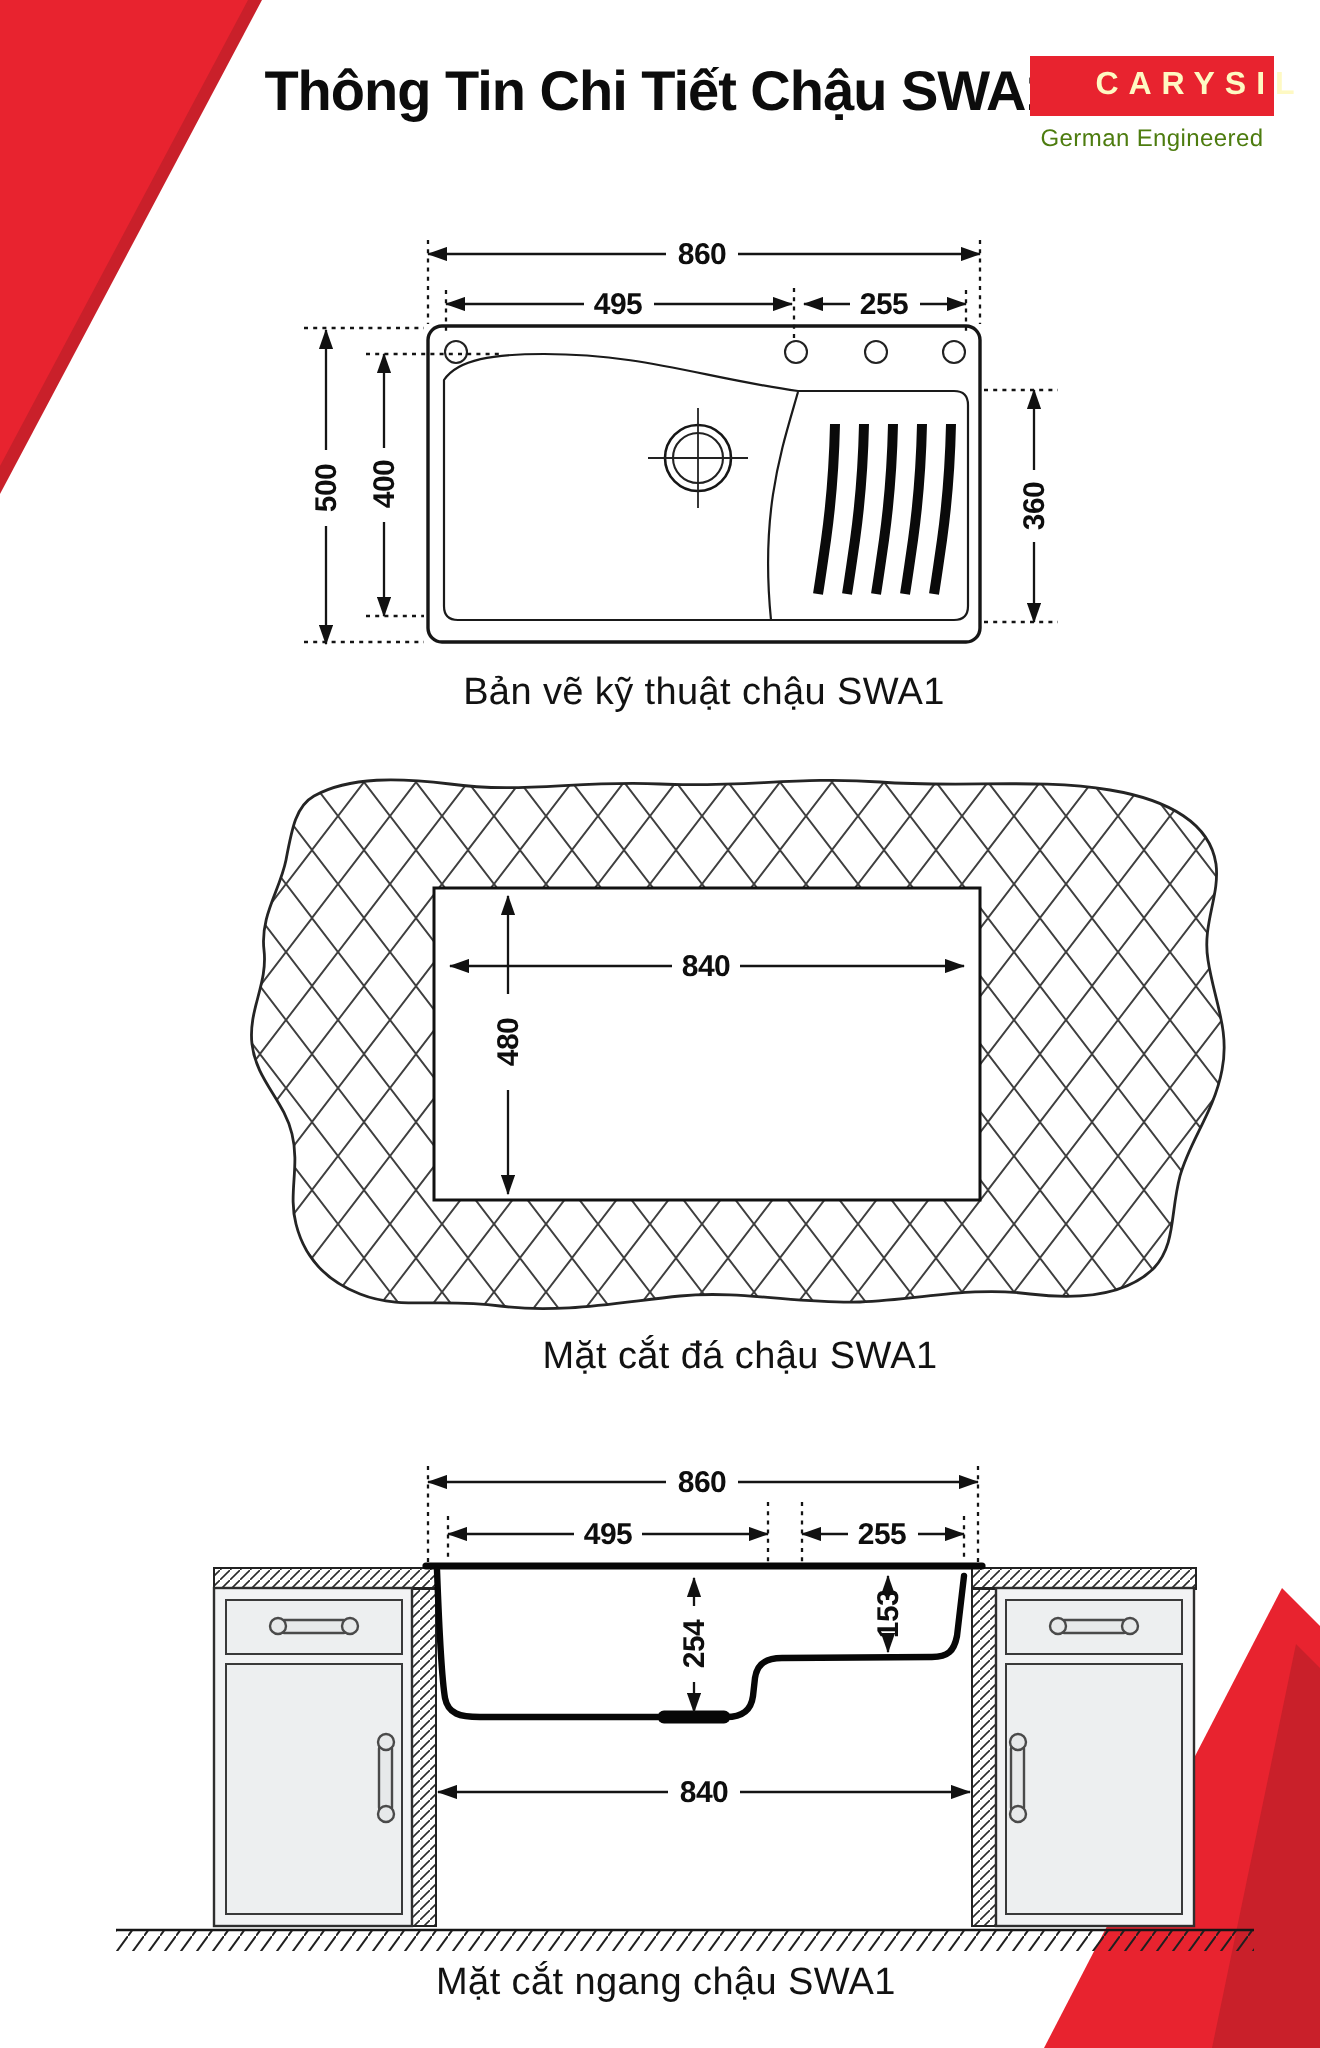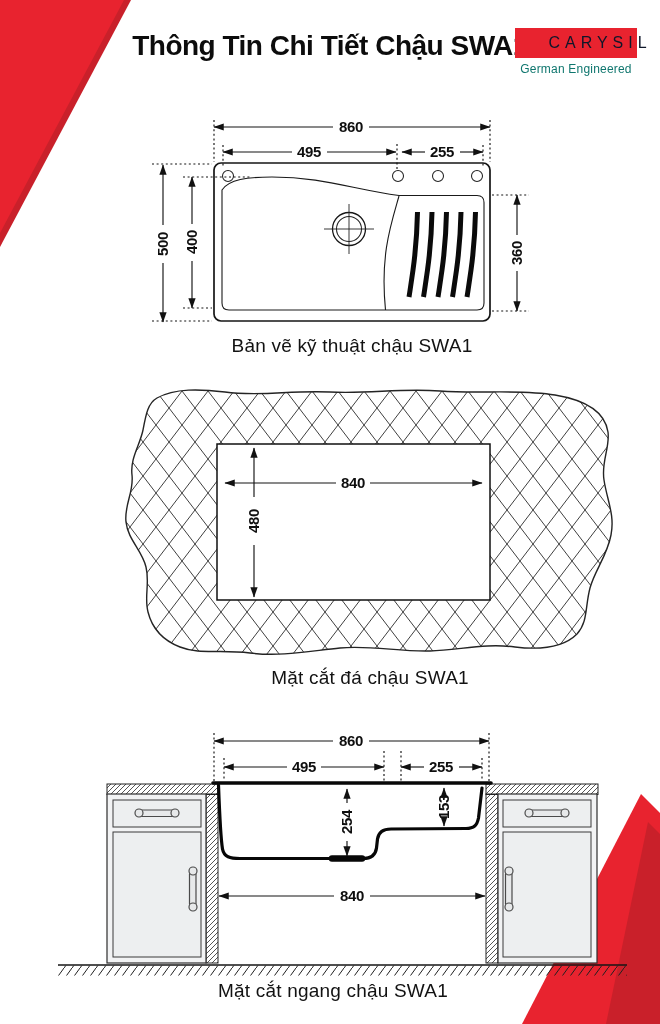--- a/index.html
+++ b/index.html
@@ -10,25 +10,25 @@
   }
   .canvas{position:absolute;left:0;top:0;}
   
   .title{
     position:absolute;left:0;top:30px;width:660px;margin:0;
     text-align:center;font-size:28px;font-weight:700;letter-spacing:-.5px;
     color:#0c0c0c;font-family:"Liberation Sans",sans-serif;
   }
   .logo{position:absolute;left:515px;top:28px;width:122px;}
   .logo-box{
-    height:30px;background:#e8232f;color:#0f172a;
+    height:30px;background:#e8232f;color:#fef9c3;
     display:flex;align-items:center;justify-content:center;
-    font-size:16px;font-weight:400;letter-spacing:5px;text-indent:5px;padding-left:43px;
-  }
-  .logo-tag{margin-top:4px;text-align:center;font-size:12px;color:#0f766e;letter-spacing:.2px;}
+    font-size:16px;font-weight:700;letter-spacing:5px;text-indent:5px;padding-left:43px;
+  }
+  .logo-tag{margin-top:4px;text-align:center;font-size:12px;color:#4d7c0f;letter-spacing:.2px;}
   
   svg .ln{stroke:#1a1a1a;stroke-width:1.1;fill:none;}
   svg .thin{stroke:#222;stroke-width:1.05;fill:none;}
   svg .dim line{stroke:#141414;stroke-width:1.15;}
   svg .dim text{
     font-family:"Liberation Sans",sans-serif;font-size:15px;font-weight:700;
     letter-spacing:-.3px;fill:#0e0e0e;text-anchor:middle;
   }
   svg .ext{stroke:#4a4a4a;stroke-width:.9;stroke-dasharray:2 2.6;fill:none;}
   svg .caption{

